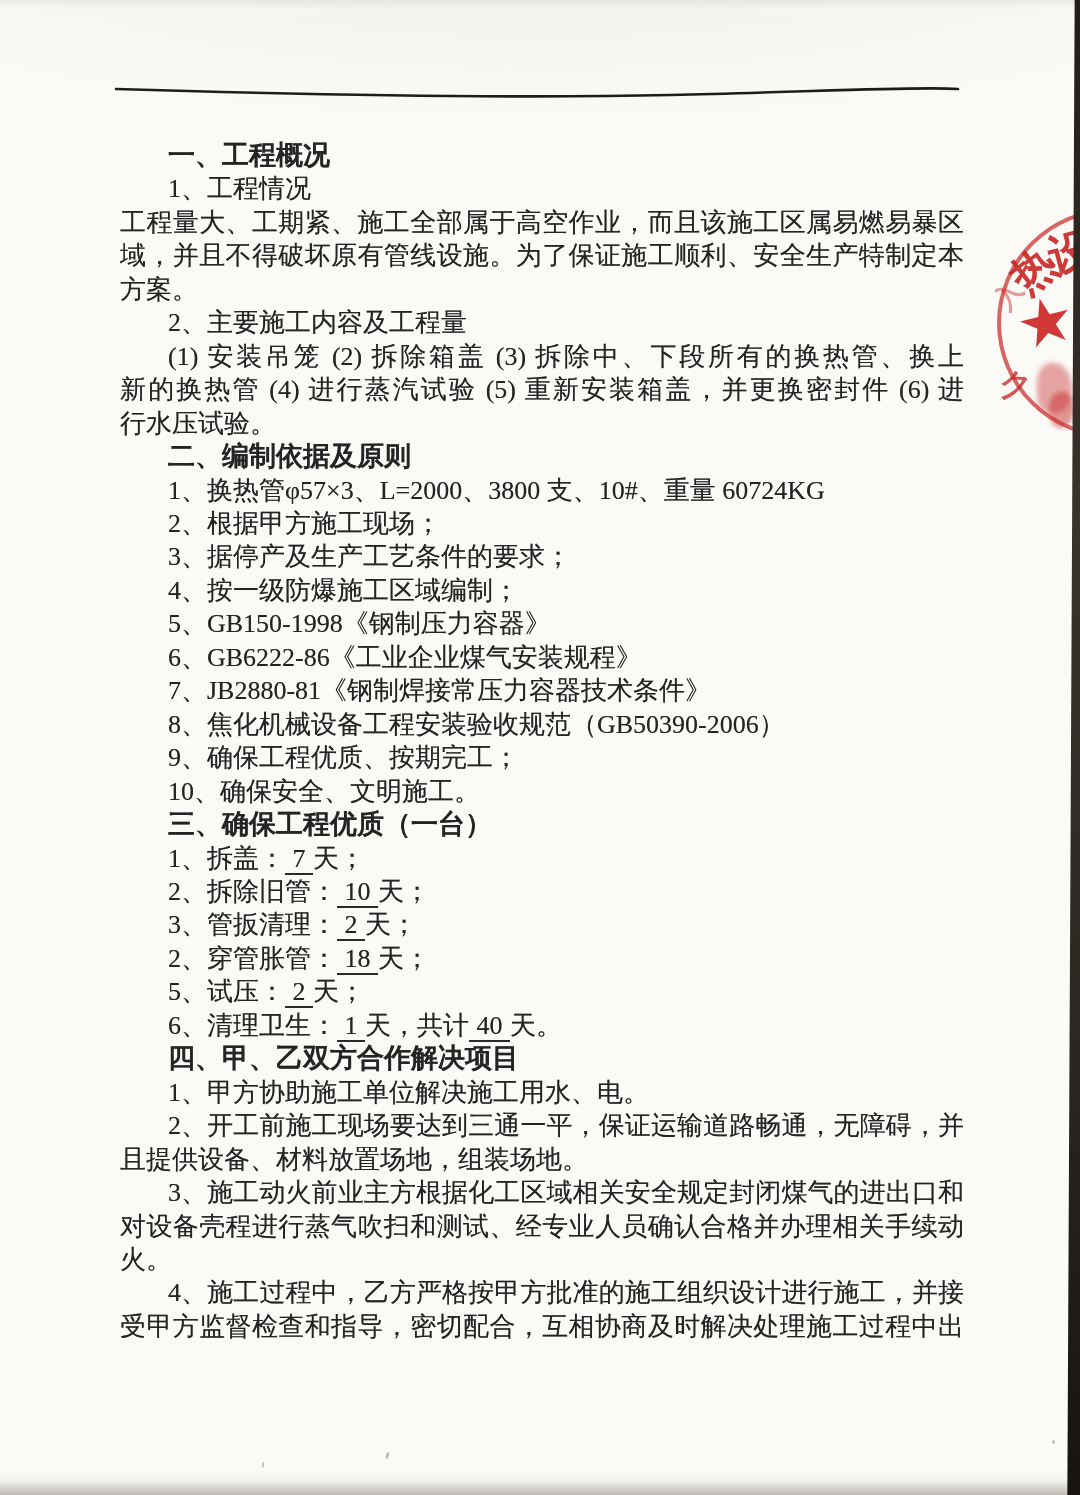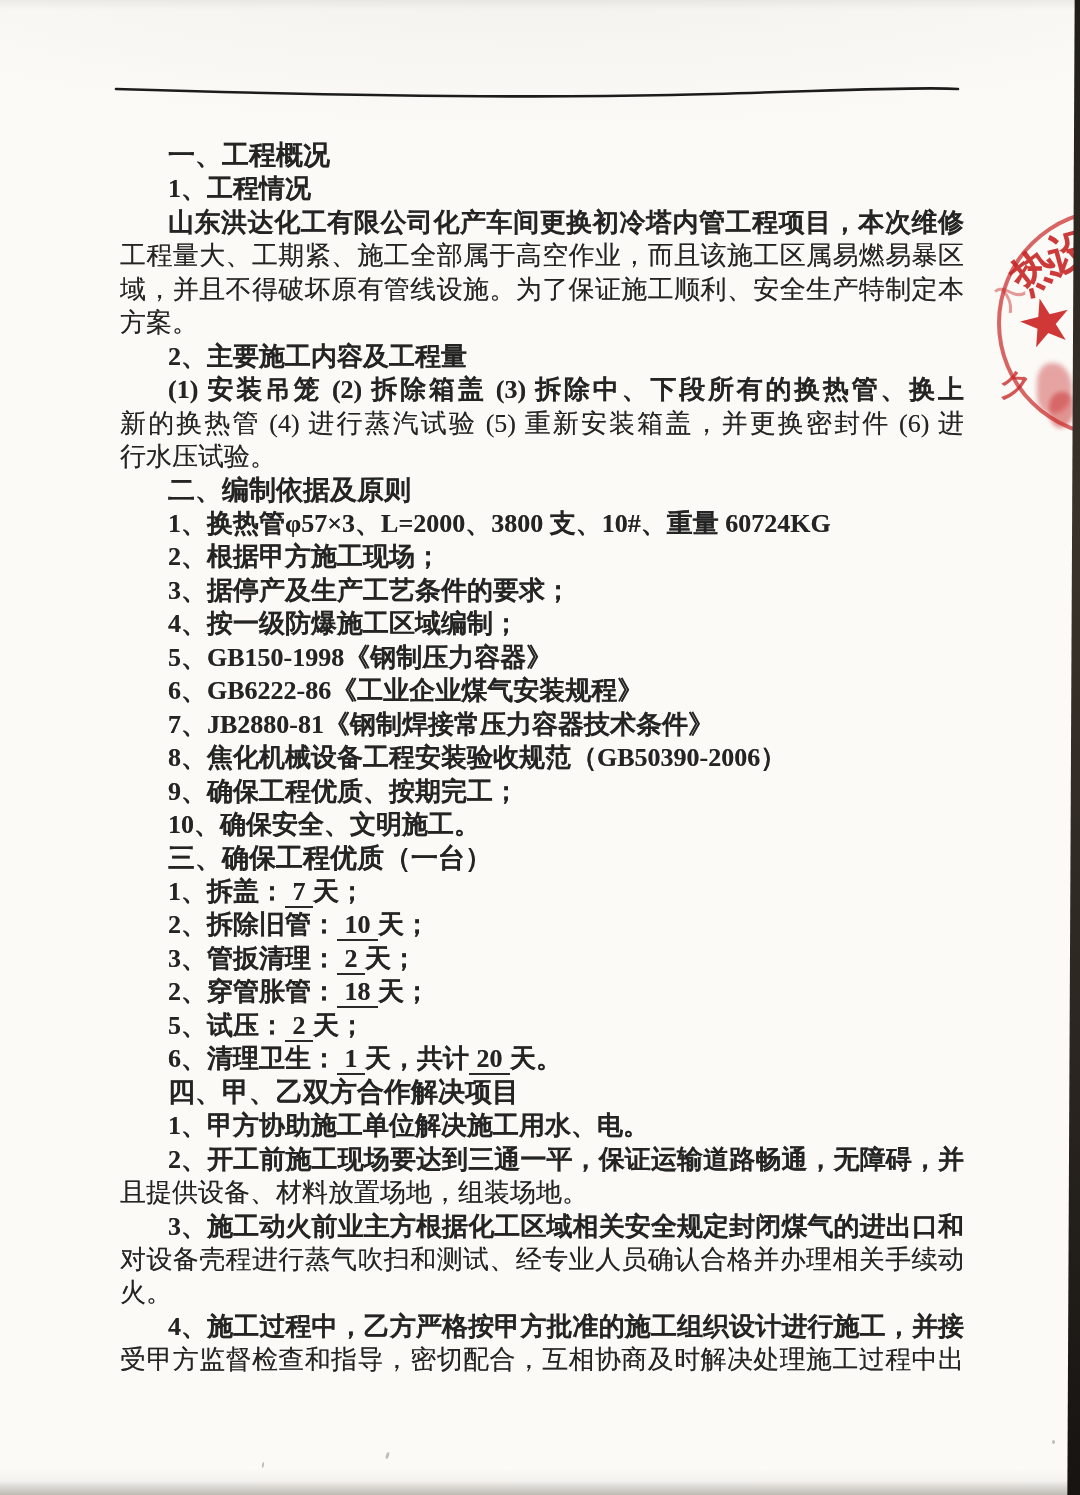--- a/index.html
+++ b/index.html
@@ -22,21 +22,21 @@
     transform:rotate(.28deg);
   }
   
   .lines{
     position:absolute;left:120px;top:139px;width:844px;z-index:2;
     font-size:26px;line-height:33.45px;color:#242424;
     text-shadow:0 0 .5px rgba(36,36,36,.5);
   }
   .line{white-space:pre-wrap;}
   .line span{white-space:pre-wrap;}
-  .line.indent{text-indent:48px;font-weight:bold;}
+  .line.indent{text-indent:48px;}
   .line.fill{text-align:justify;text-align-last:justify;}
   .line.heading{font-weight:700;font-size:27px;}
   .u{border-bottom:2.4px solid #2a2a2a;padding:0 1px;}
   .small{font-size:26px;}
   
   .stamp{position:absolute;left:0;top:0;z-index:5;mix-blend-mode:multiply;filter:blur(.4px);}
   .ring{position:absolute;left:997px;top:208px;width:224px;height:222px;
         border:4.5px solid rgba(205,45,45,.72);border-radius:50%;}
   .sc{position:absolute;font-weight:700;color:rgba(203,38,38,.9);font-family:"Liberation Serif",serif;}
   .c1{left:1012px;top:241px;font-size:44px;transform:rotate(-38deg);}
@@ -63,21 +63,20 @@
 
 <div class="page">
 
   <svg class="topline" width="868" height="28">
     <path d="M10,13 C240,20 430,22 565,19 C705,16 810,10 852,13" stroke="#1c1c1c" stroke-width="2.6" fill="none" stroke-linecap="round"></path>
   </svg>
 
   <div class="lines">
       <div class="line heading indent"><span>一、工程概况</span></div>
       <div class="line indent"><span>1、工程情况</span></div>
-      <div class="line indent fill"><span>山东洪达化工有限公司化产车间更换初冷塔内管工程项目，本次维修</span></div>
       <div class="line fill"><span>工程量大、工期紧、施工全部属于高空作业，而且该施工区属易燃易暴区</span></div>
       <div class="line fill"><span>域，并且不得破坏原有管线设施。为了保证施工顺利、安全生产特制定本</span></div>
       <div class="line"><span>方案。</span></div>
       <div class="line indent"><span>2、主要施工内容及工程量</span></div>
       <div class="line indent fill"><span>(1) 安装吊笼 (2) 拆除箱盖 (3) 拆除中、下段所有的换热管、换上</span></div>
       <div class="line fill"><span>新的换热管 (4) 进行蒸汽试验 (5) 重新安装箱盖，并更换密封件 (6) 进</span></div>
       <div class="line"><span>行水压试验。</span></div>
       <div class="line heading indent"><span>二、编制依据及原则</span></div>
       <div class="line indent"><span>1、换热管φ57×3、L=2000、3800 支、10#、</span><span class="small">重量 60724KG</span></div>
       <div class="line indent"><span>2、根据甲方施工现场；</span></div>
@@ -88,21 +87,21 @@
       <div class="line indent"><span>7、JB2880-81《钢制焊接常压力容器技术条件》</span></div>
       <div class="line indent"><span>8、焦化机械设备工程安装验收规范（GB50390-2006）</span></div>
       <div class="line indent"><span>9、确保工程优质、按期完工；</span></div>
       <div class="line indent"><span>10、确保安全、文明施工。</span></div>
       <div class="line heading indent"><span>三、确保工程优质（一台）</span></div>
       <div class="line indent"><span>1、拆盖：</span><span class="u"> 7 </span><span>天；</span></div>
       <div class="line indent"><span>2、拆除旧管：</span><span class="u"> 10 </span><span>天；</span></div>
       <div class="line indent"><span>3、管扳清理：</span><span class="u"> 2 </span><span>天；</span></div>
       <div class="line indent"><span>2、穿管胀管：</span><span class="u"> 18 </span><span>天；</span></div>
       <div class="line indent"><span>5、试压：</span><span class="u"> 2 </span><span>天；</span></div>
-      <div class="line indent"><span>6、清理卫生：</span><span class="u"> 1 </span><span>天，共计</span><span class="u"> 20 </span><span>天。</span></div>
+      <div class="line indent"><span>6、清理卫生：</span><span class="u"> 1 </span><span>天，共计</span><span class="u"> 40 </span><span>天。</span></div>
       <div class="line heading indent"><span>四、甲、乙双方合作解决项目</span></div>
       <div class="line indent"><span>1、甲方协助施工单位解决施工用水、电。</span></div>
       <div class="line indent fill"><span>2、开工前施工现场要达到三通一平，保证运输道路畅通，无障碍，并</span></div>
       <div class="line"><span>且提供设备、材料放置场地，组装场地。</span></div>
       <div class="line indent fill"><span>3、施工动火前业主方根据化工区域相关安全规定封闭煤气的进出口和</span></div>
       <div class="line fill"><span>对设备壳程进行蒸气吹扫和测试、经专业人员确认合格并办理相关手续动</span></div>
       <div class="line"><span>火。</span></div>
       <div class="line indent fill"><span>4、施工过程中，乙方严格按甲方批准的施工组织设计进行施工，并接</span></div>
       <div class="line fill"><span>受甲方监督检查和指导，密切配合，互相协商及时解决处理施工过程中出</span></div>
     </div>

